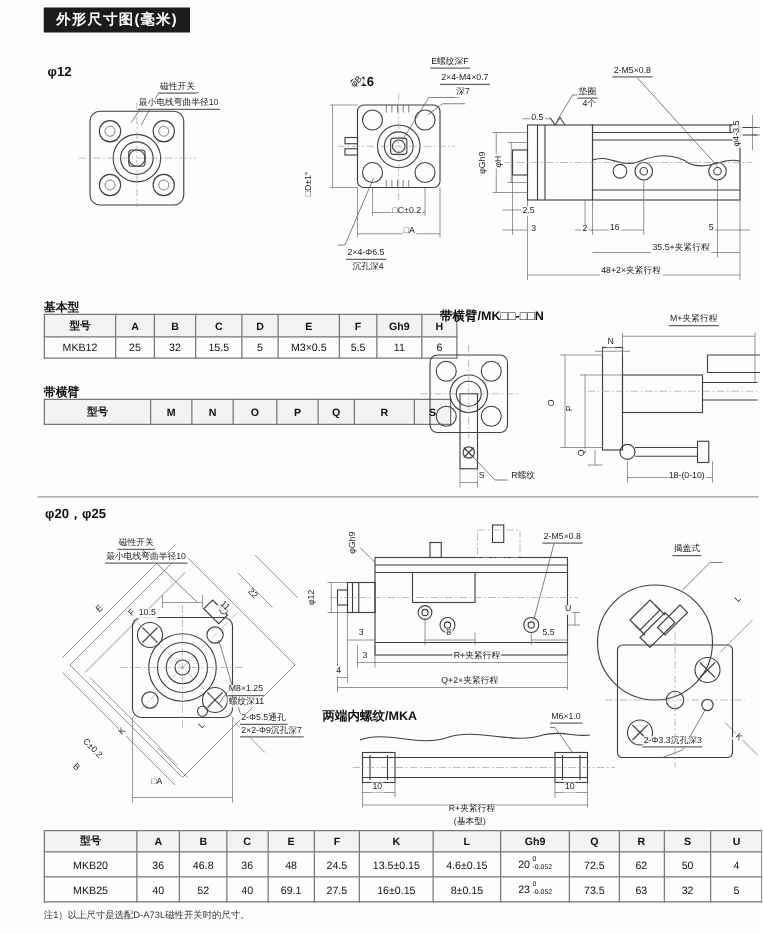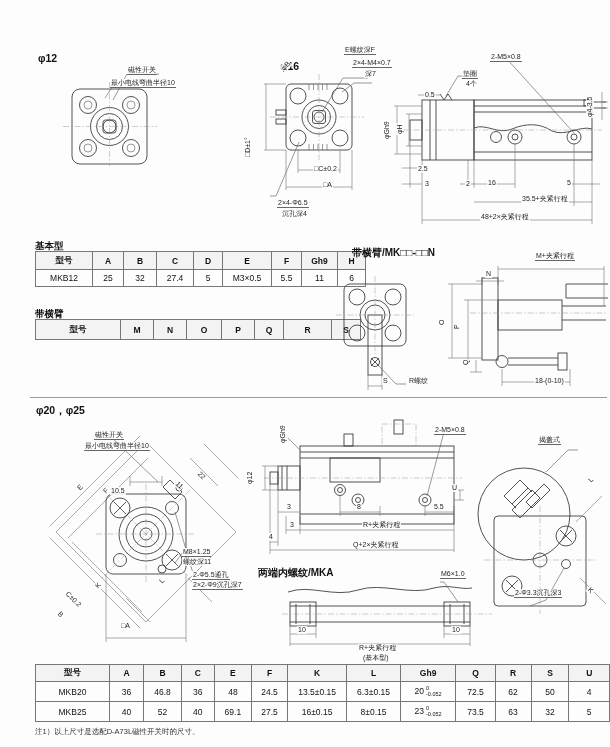--- a/index.html
+++ b/index.html
@@ -30,20 +30,21 @@
   .tolwrap{display:inline-block;vertical-align:middle;margin-left:2px;line-height:1;text-align:left;}
   .tolu,.toll{display:block;font-size:5.5px;}
   .divider{position:absolute;left:30px;top:397px;width:577px;border-top:1px solid #999;}
   .note{position:absolute;font-size:7.5px;color:#333;white-space:nowrap;}
 </style>
 </head>
 <body>
 
 <div id="page">
 
+  <div class="hdr-tag">外形尺寸图(毫米)</div>
 
   <div class="sec-title" style="left:38px;top:52px">φ12</div>
   <div class="sec-title" style="left:280px;top:60px">φ16</div>
 
   <svg class="drw" style="left:55px;top:60px" width="112" height="106" viewBox="0 0 112 106">
     <g class="ln">
       <rect x="17" y="29" width="75" height="75" rx="8"></rect>
       <circle cx="33" cy="45" r="8.5"></circle>
         <circle cx="76" cy="45" r="8.5"></circle>
         <circle cx="33" cy="88" r="8.5"></circle>
@@ -206,21 +207,21 @@
       <th style="width:24px">D</th>
       <th style="width:44px">E</th>
       <th style="width:25px">F</th>
       <th style="width:31px">Gh9</th>
       <th style="width:23px">H</th>
     </tr>
     <tr>
       <td>MKB12</td>
       <td>25</td>
       <td>32</td>
-      <td>27.4</td>
+      <td>15.5</td>
       <td>5</td>
       <td>M3×0.5</td>
       <td>5.5</td>
       <td>11</td>
       <td>6</td>
     </tr>
   </tbody>
     </table>
 
   <div class="sec-title" style="left:35px;top:308px;font-size:9.5px">带横臂</div>
@@ -528,21 +529,21 @@
       <th style="width:42px">U</th>
     </tr>
     <tr>
       <td>MKB20</td>
       <td>36</td>
       <td>46.8</td>
       <td>36</td>
       <td>48</td>
       <td>24.5</td>
       <td>13.5±0.15</td>
-      <td>6.3±0.15</td>
+      <td>4.6±0.15</td>
       <td><span>20</span><span class="tolwrap"><span class="tolu">0</span><span class="toll">-0.052</span></span></td>
       <td>72.5</td>
       <td>62</td>
       <td>50</td>
       <td>4</td>
     </tr>
     <tr>
       <td>MKB25</td>
       <td>40</td>
       <td>52</td>

